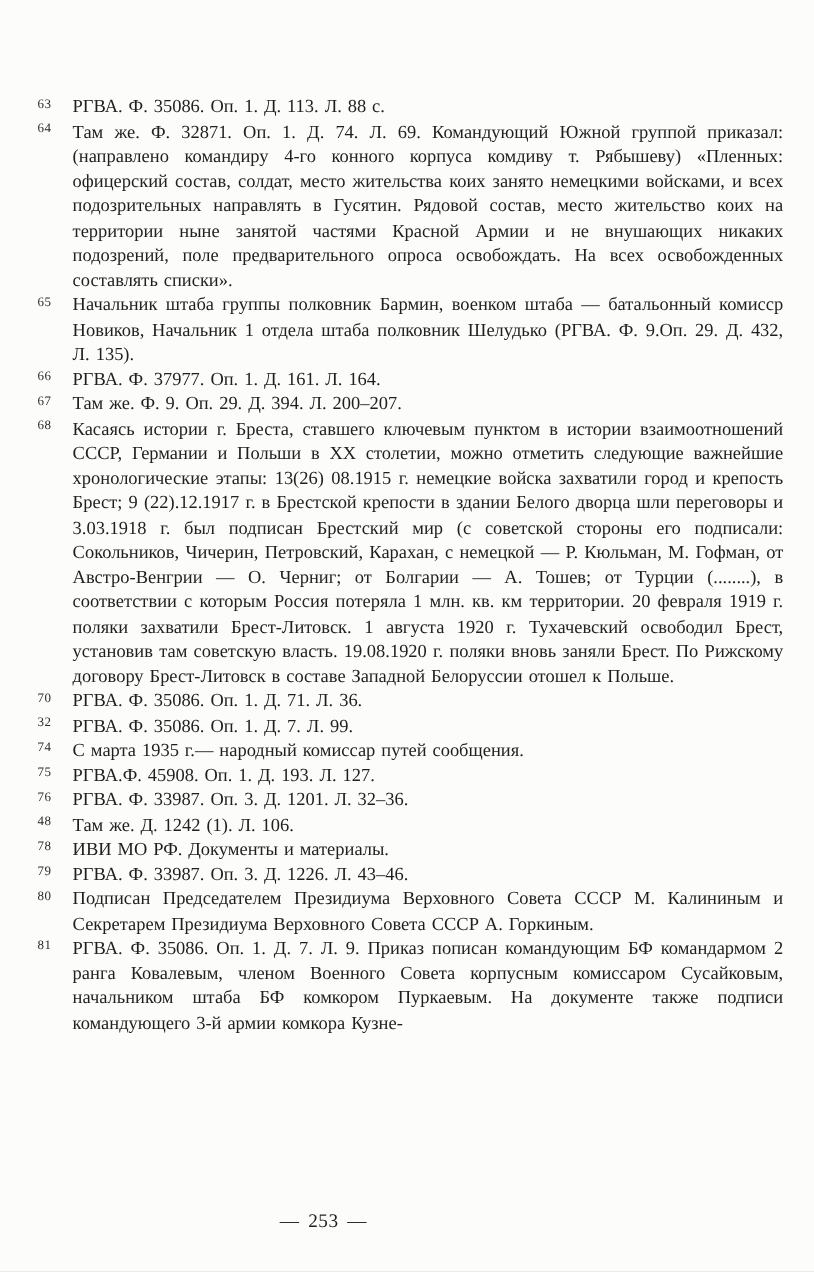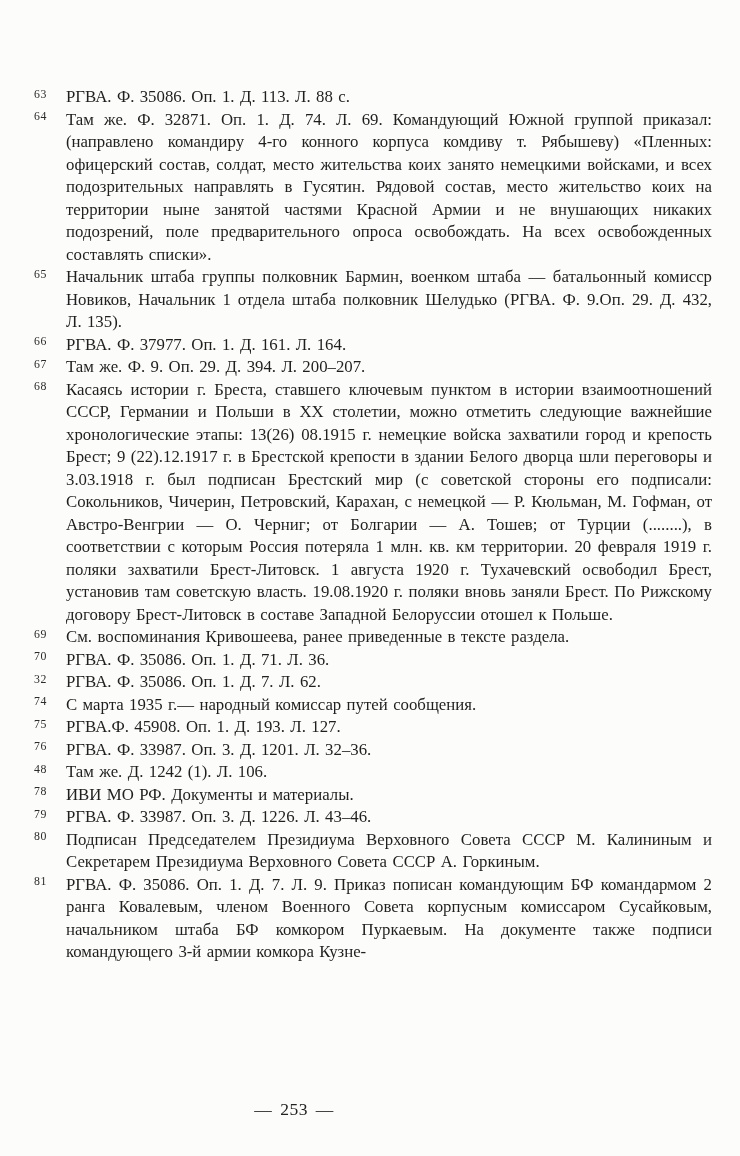--- a/index.html
+++ b/index.html
@@ -82,30 +82,26 @@
   </div>
       <div class="note">
     <span class="note-num">67</span>
     <span class="note-text">Там же. Ф. 9. Оп. 29. Д. 394. Л. 200–207.</span>
   </div>
       <div class="note">
     <span class="note-num">68</span>
     <span class="note-text">Касаясь истории г. Бреста, ставшего ключевым пунктом в истории взаимоотношений СССР, Германии и Польши в XX столетии, можно отметить следующие важнейшие хронологические этапы: 13(26) 08.1915 г. немецкие войска захватили город и крепость Брест; 9 (22).12.1917 г. в Брестской крепости в здании Белого дворца шли переговоры и 3.03.1918 г. был подписан Брестский мир (с советской стороны его подписали: Сокольников, Чичерин, Петровский, Карахан, с немецкой — Р. Кюльман, М. Гофман, от Австро-Венгрии — О. Черниг; от Болгарии — А. Тошев; от Турции (........), в соответствии с которым Россия потеряла 1 млн. кв. км территории. 20 февраля 1919 г. поляки захватили Брест-Литовск. 1 августа 1920 г. Тухачевский освободил Брест, установив там советскую власть. 19.08.1920 г. поляки вновь заняли Брест. По Рижскому договору Брест-Литовск в составе Западной Белоруссии отошел к Польше.</span>
   </div>
       <div class="note">
-    <span class="note-num">69</span>
-    <span class="note-text">См. воспоминания Кривошеева, ранее приведенные в тексте раздела.</span>
-  </div>
-      <div class="note">
     <span class="note-num">70</span>
     <span class="note-text">РГВА. Ф. 35086. Оп. 1. Д. 71. Л. 36.</span>
   </div>
       <div class="note">
     <span class="note-num">32</span>
-    <span class="note-text">РГВА. Ф. 35086. Оп. 1. Д. 7. Л. 62.</span>
+    <span class="note-text">РГВА. Ф. 35086. Оп. 1. Д. 7. Л. 99.</span>
   </div>
       <div class="note">
     <span class="note-num">74</span>
     <span class="note-text">С марта 1935 г.— народный комиссар путей сообщения.</span>
   </div>
       <div class="note">
     <span class="note-num">75</span>
     <span class="note-text">РГВА.Ф. 45908. Оп. 1. Д. 193. Л. 127.</span>
   </div>
       <div class="note">

